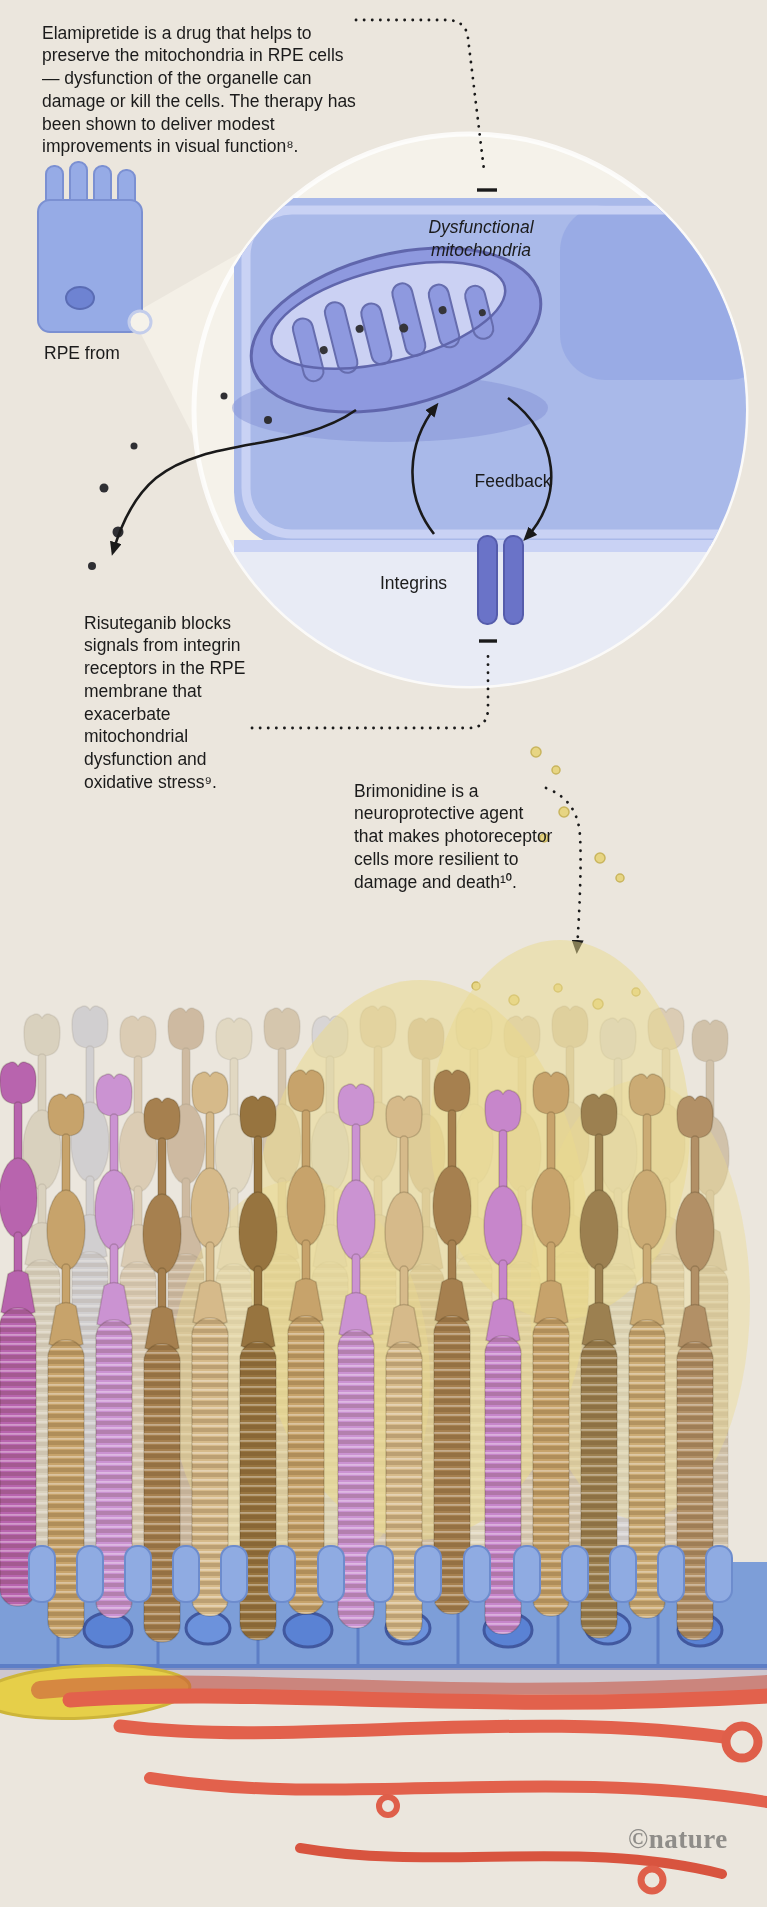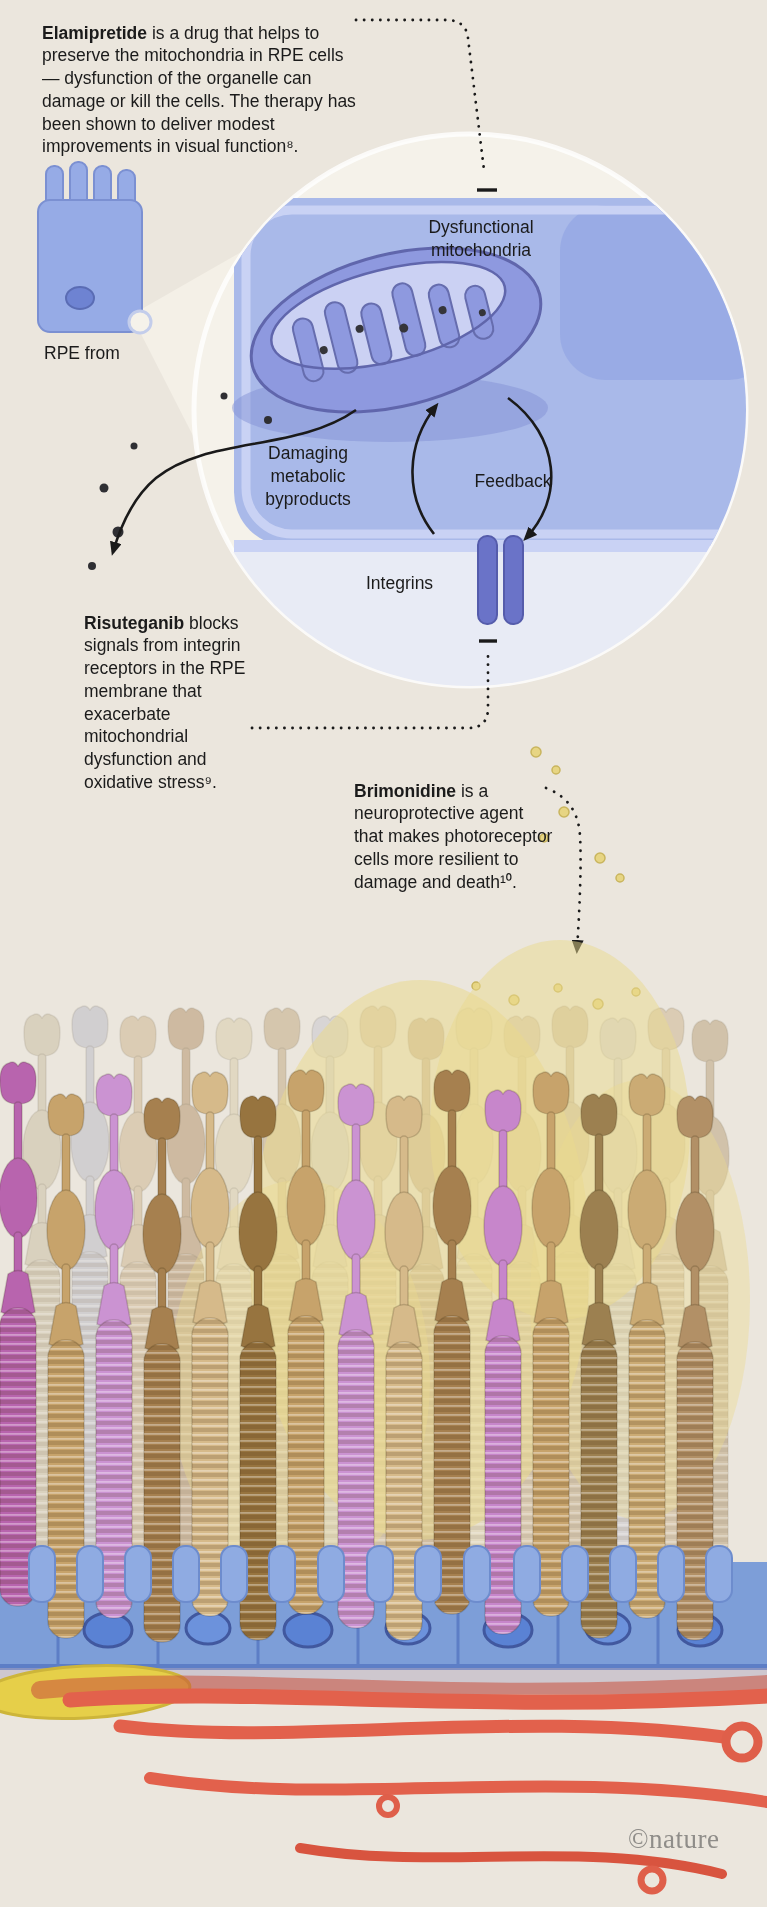--- a/index.html
+++ b/index.html
@@ -3,25 +3,25 @@
 <meta charset="utf-8">
 <style>
   html,body { margin:0; padding:0; background:#d8d4cc; }
   .canvas {
     position:relative; width:767px; height:1907px;
     background:#ebe6dd; overflow:hidden;
     font-family:"Liberation Sans", sans-serif; color:#1b1b1b;
   }
   svg.art { position:absolute; left:0; top:0; }
   .ann, .lbl { position:absolute; font-size:17.5px; line-height:1.3; }
-  .ann b { font-weight:bold;margin-top:20px; }
-  .lbl-center { text-align:center; }
+  .ann b { font-weight:normal;margin-top:20px; }
+  .lbl-center { text-align:center;font-style:italic; }
   .credit {
     position:absolute; font-family:"Liberation Serif", serif;
-    font-weight:400; font-size:27px; color:#8f8d89; letter-spacing:.5px;
+    font-weight:700; font-size:27px; color:#8f8d89; letter-spacing:.5px;
   }
 </style>
 </head>
 <body>
 
 <div class="canvas">
 
 <svg class="art" width="767" height="1907" viewBox="0 0 767 1907">
   <defs>
     <clipPath id="circleClip">
@@ -221,25 +221,24 @@
     <circle cx="652" cy="1880" r="11" fill="#ebe6dd" stroke="#df5f4a" stroke-width="7"></circle>
   </g>
 </svg>
 
 <p class="ann" style="left:42px; top:4px; width:322px;"><b>Elamipretide</b><span> is a drug that helps to preserve the mitochondria in RPE cells — dysfunction of the organelle can damage or kill the cells. The therapy has been shown to deliver modest improvements in visual function⁸.</span></p>
 
 <div class="lbl lbl-center" style="left:396px; top:216px; width:170px;">Dysfunctional mitochondria</div>
 
 <div class="lbl" style="left:44px; top:342px; width:110px;">RPE from</div>
 
-<div class="lbl lbl-center" style="left:230px; top:442px; width:156px;">Damaging metabolic byproducts</div>
 
 <div class="lbl" style="left:458px; top:470px; width:110px;text-align:center;">Feedback</div>
 
-<div class="lbl" style="left:366px; top:572px; width:96px;">Integrins</div>
+<div class="lbl" style="left:380px; top:572px; width:96px;">Integrins</div>
 
 <p class="ann" style="left:354px; top:762px; width:200px;"><b>Brimonidine</b><span> is a neuroprotective agent that makes photoreceptor cells more resilient to damage and death¹⁰.</span></p>
 
 <p class="ann" style="left:84px; top:594px; width:168px;"><b>Risuteganib</b><span> blocks signals from integrin receptors in the RPE membrane that exacerbate mitochondrial dysfunction and oxidative stress⁹.</span></p>
 
 <div class="credit" style="left:628px; top:1824px; width:140px;">©nature</div>
 
 </div>
 
 </body></html>

